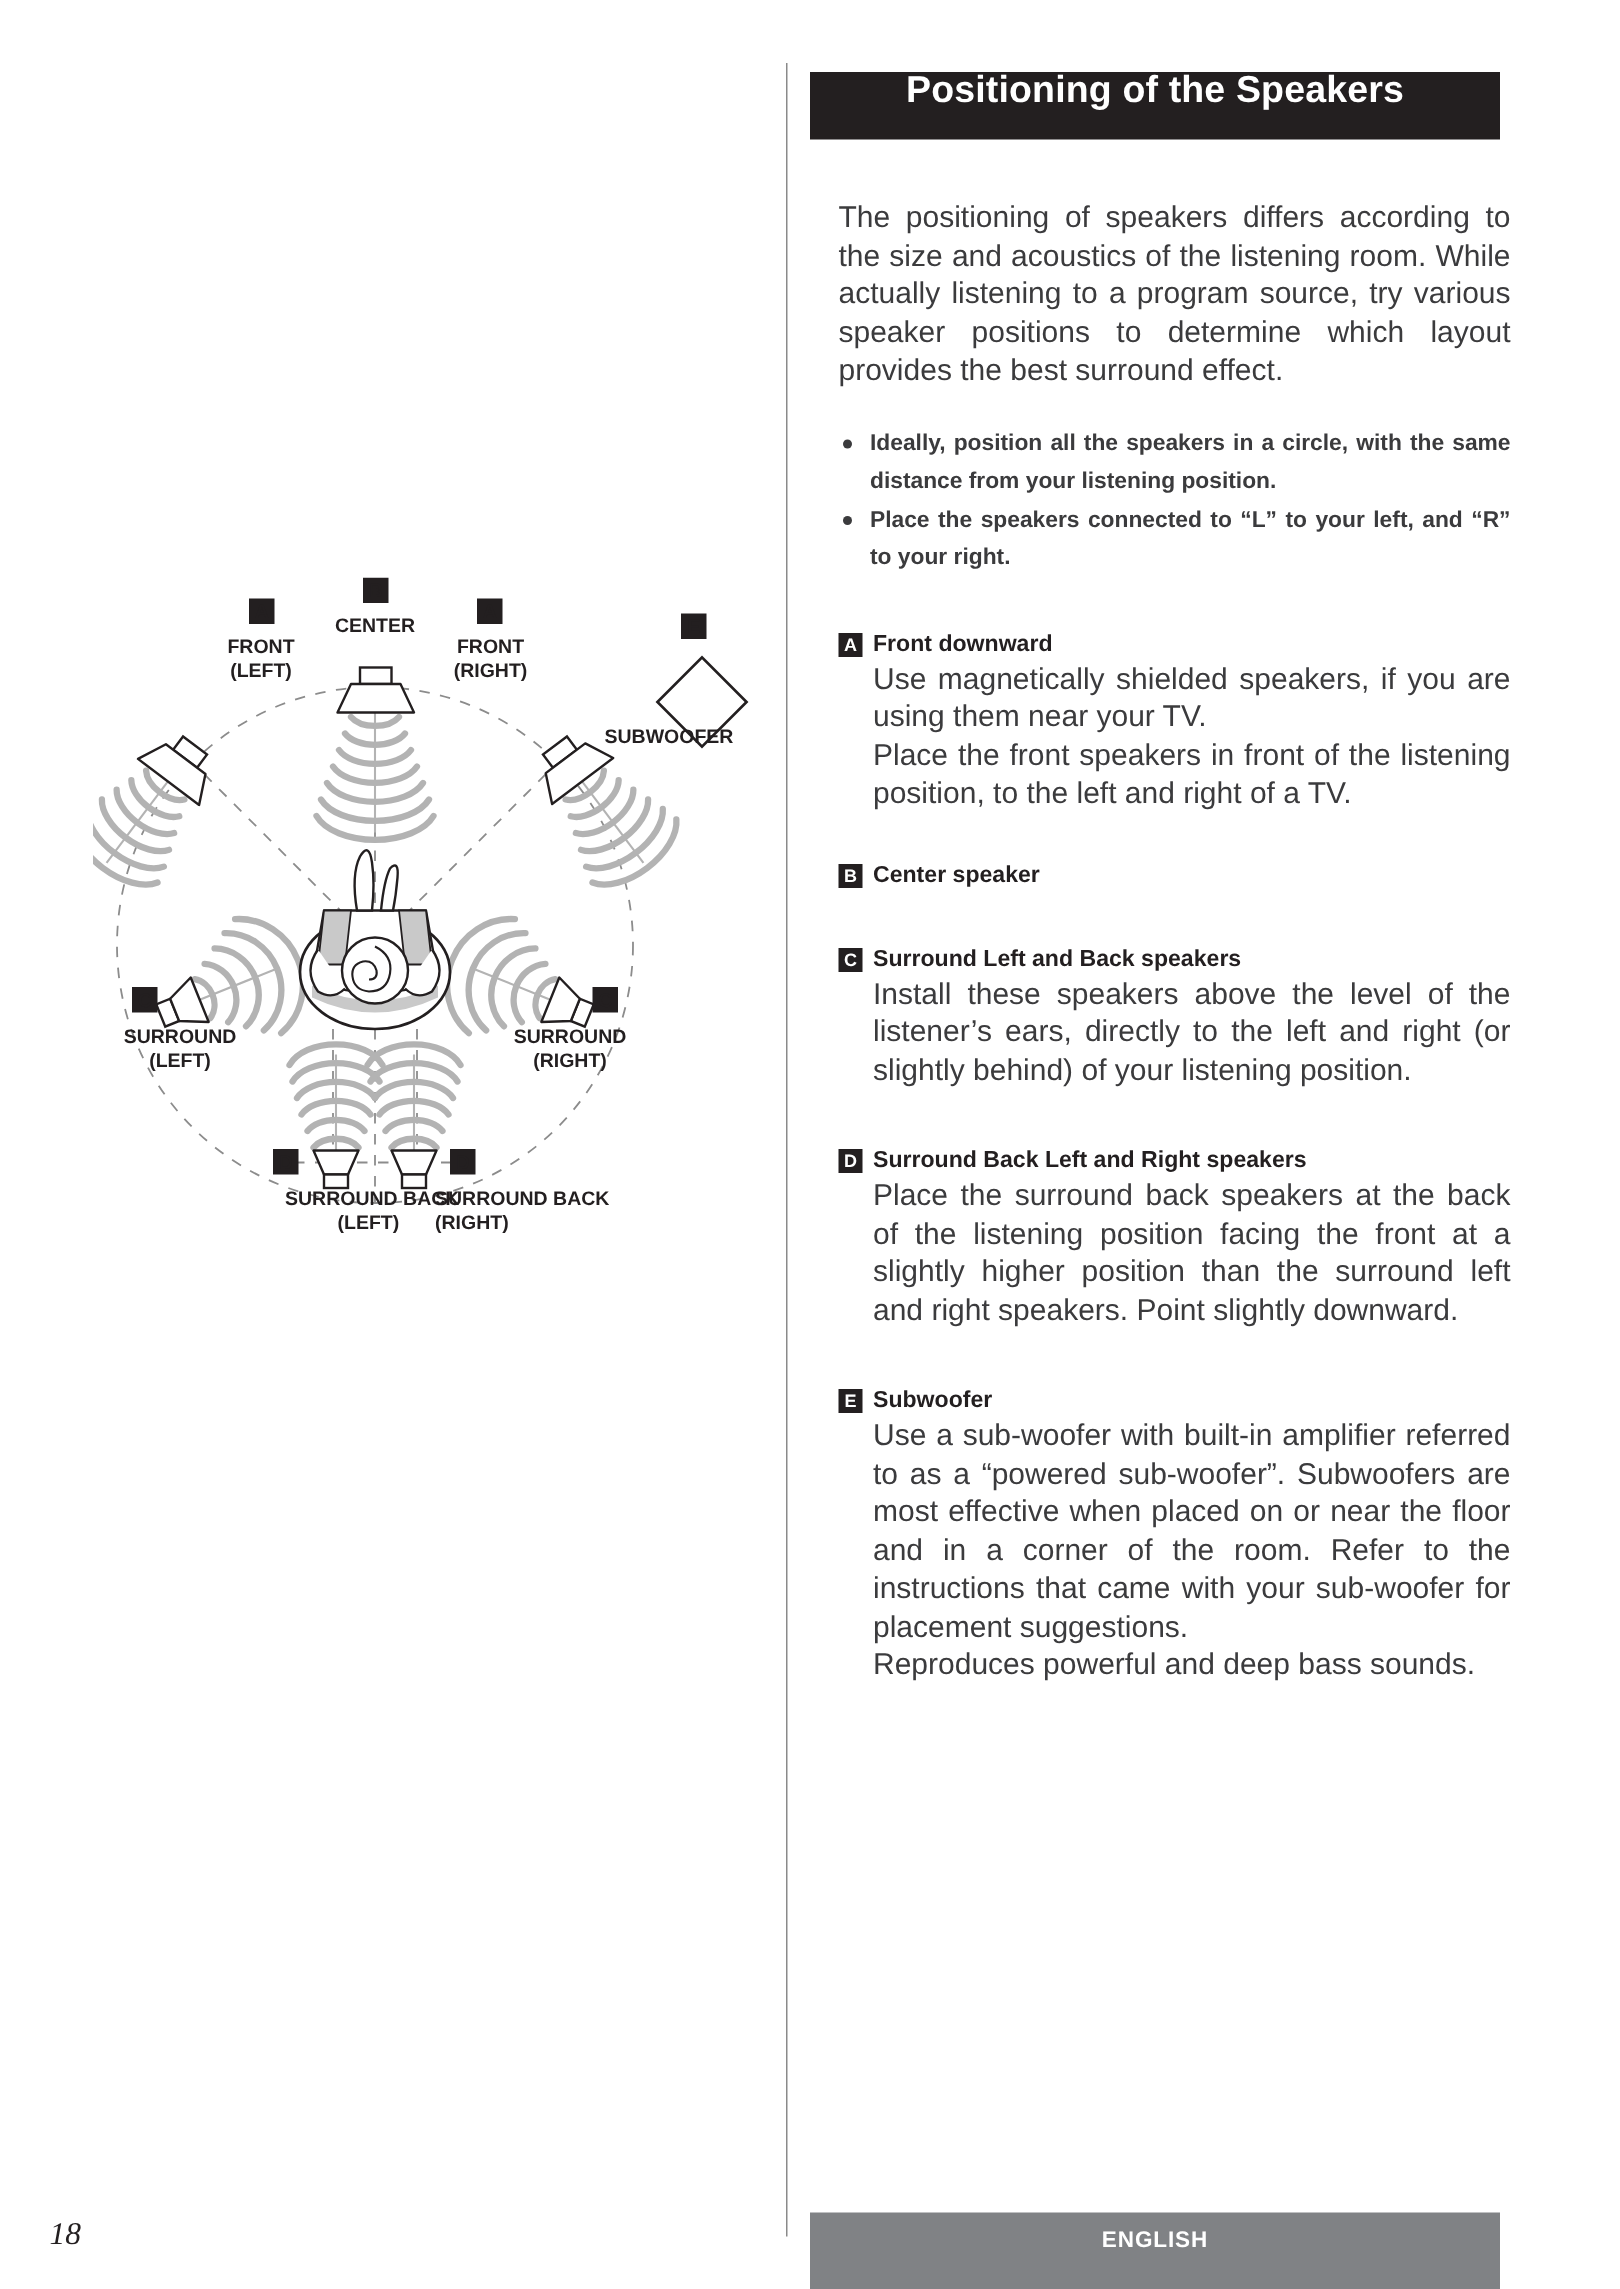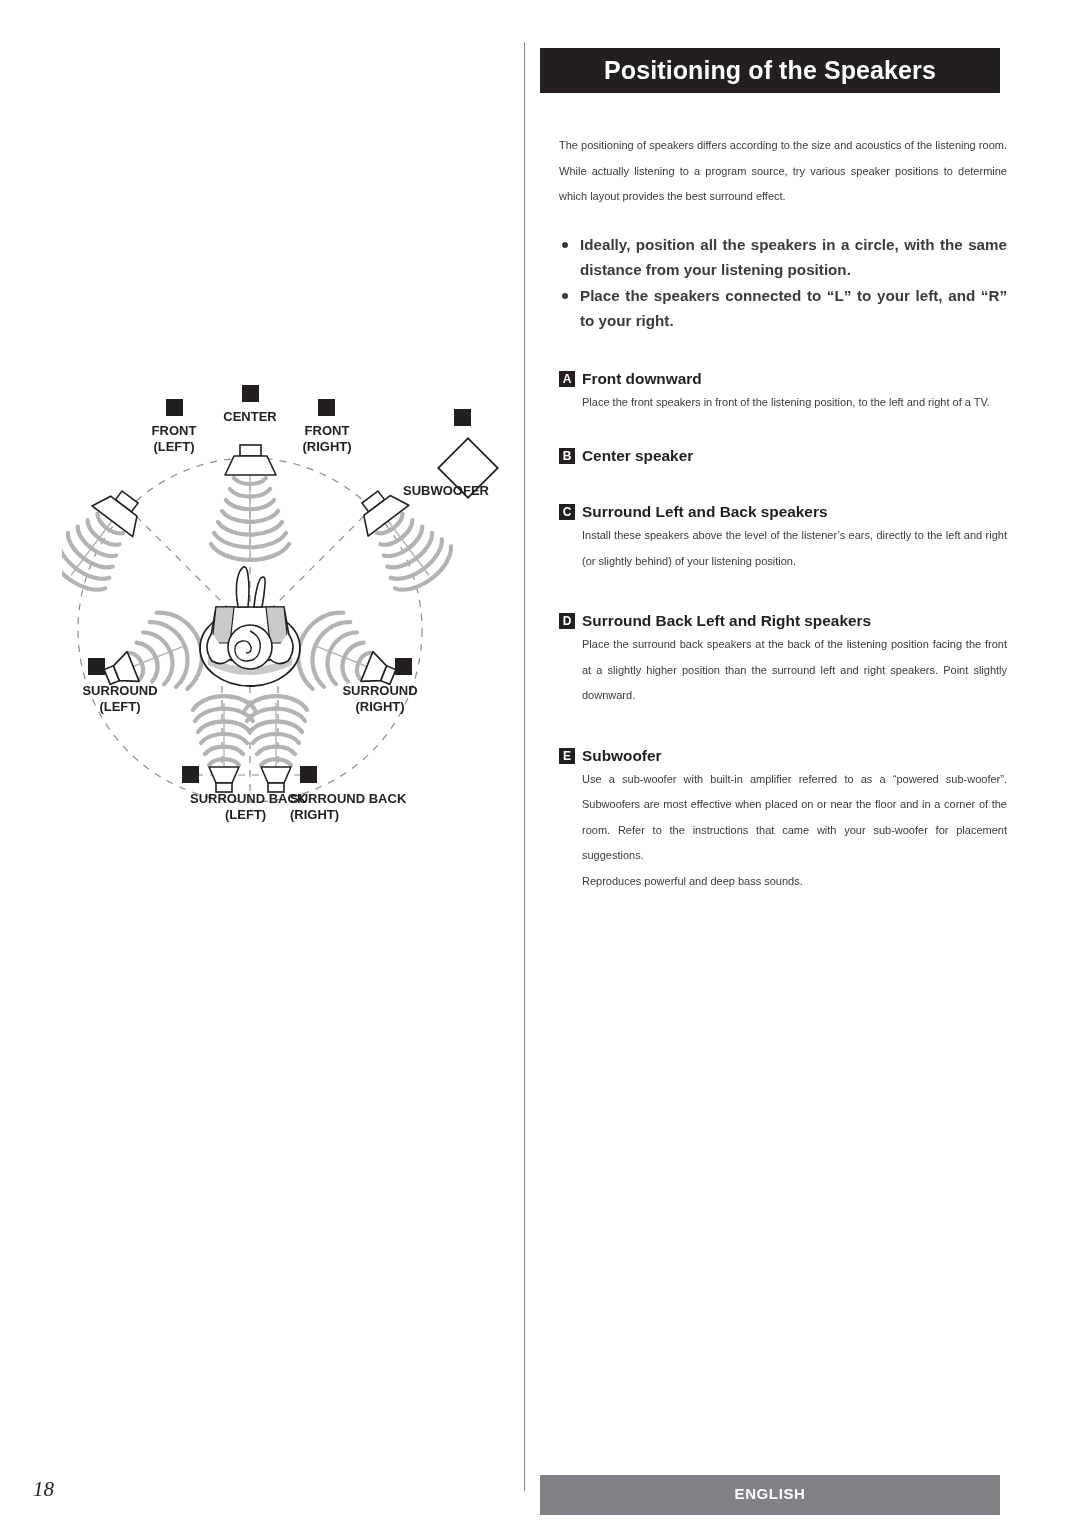--- a/index.html
+++ b/index.html
@@ -59,41 +59,40 @@
   }
 
   #page-header-banner {
     position: absolute;
     left: 15px;
     top: 48px;
     width: 460px;
     height: 45px;
     background: #231f20;
     display: flex;
-    align-items: center;
     justify-content: center;
   }
   #page-header-banner .title-text {
     color: #ffffff;
     font-size: 25px;
     font-weight: bold;
     letter-spacing: 0.1px;
     line-height: 1;
   }
 
   #body-area {
     position: absolute;
     left: 34px;
     top: 133px;
     width: 448px;
   }
 
   p.para {
     margin: 0;
-    font-size: 11px;
+    font-size: 20px;
     line-height: 25.5px;
     text-align: justify;
     text-justify: inter-word;
     color: #3b3b3d;
   }
   p.para.last-line-left { text-align-last: left; }
 
   ul.bullets {
     list-style: none;
     margin: 22px 0 0 0;
@@ -156,21 +155,21 @@
     font-weight: normal;
     font-style: italic;
     color: #231f20;
     font-family: "Liberation Serif", serif;
   }
   #language-bar {
     position: absolute;
     left: 540px;
     top: 1475px;
     width: 460px;
-    height: 40px;
+    height: 51px;
     background: #808285;
     color: #ffffff;
     display: flex;
     align-items: flex-start;
     justify-content: center;
     padding-top: 10px;
     box-sizing: border-box;
   }
   #language-bar .lang-text {
     font-size: 15px;
@@ -415,20 +414,21 @@
           <span>Place the speakers connected to “L” to your left, and “R” to your right.</span>
         </li>
       </ul>
 
       <div class="section" style="margin-top:36px;">
         <div class="section-heading">
           <span class="letter-badge">A</span>
           <span>Front downward</span>
         </div>
         <div class="section-body">
+          <p class="para">Use magnetically shielded speakers, if you are using them near your TV.</p>
           <p class="para">Place the front speakers in front of the listening position, to the left and right of a TV.</p>
         </div>
       </div>
 
       <div class="section" style="margin-top:32px;">
         <div class="section-heading">
           <span class="letter-badge">B</span>
           <span>Center speaker</span>
         </div>
       </div>

